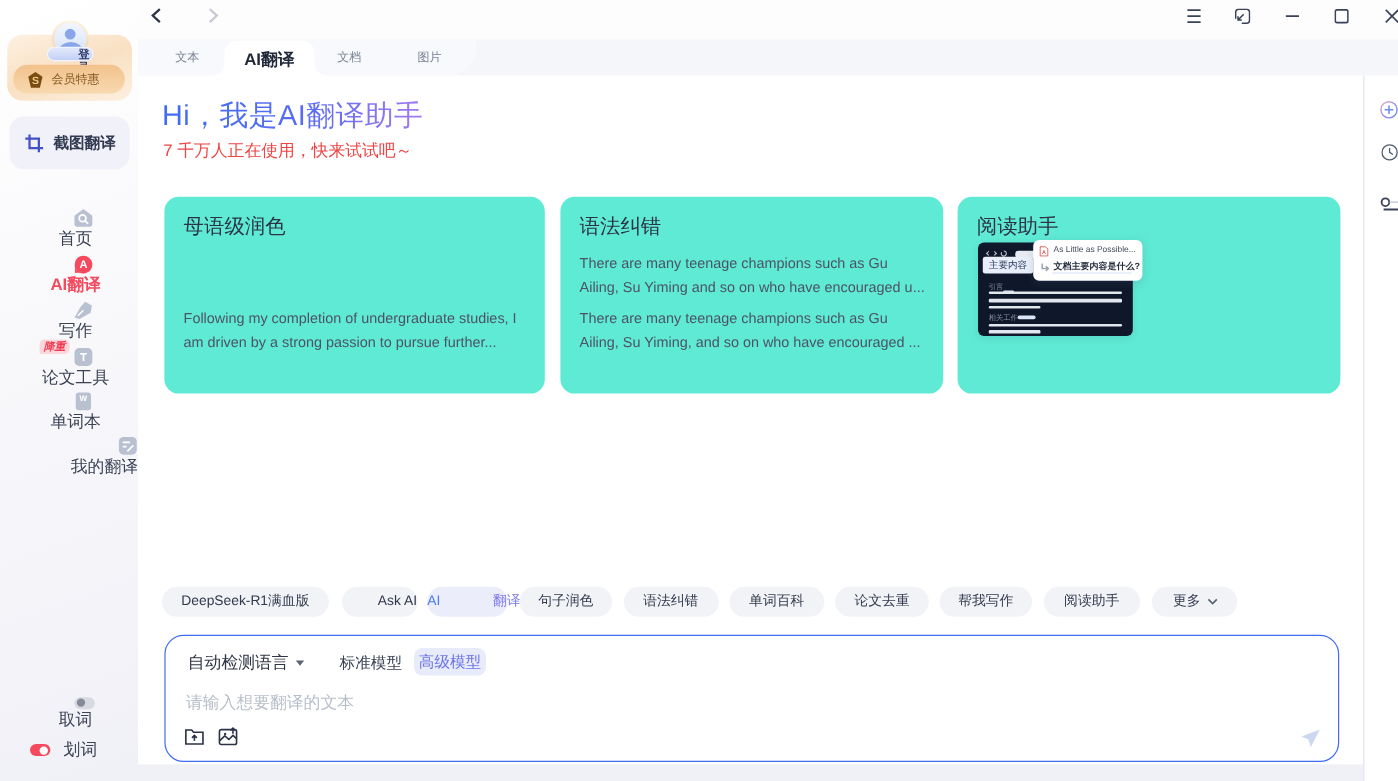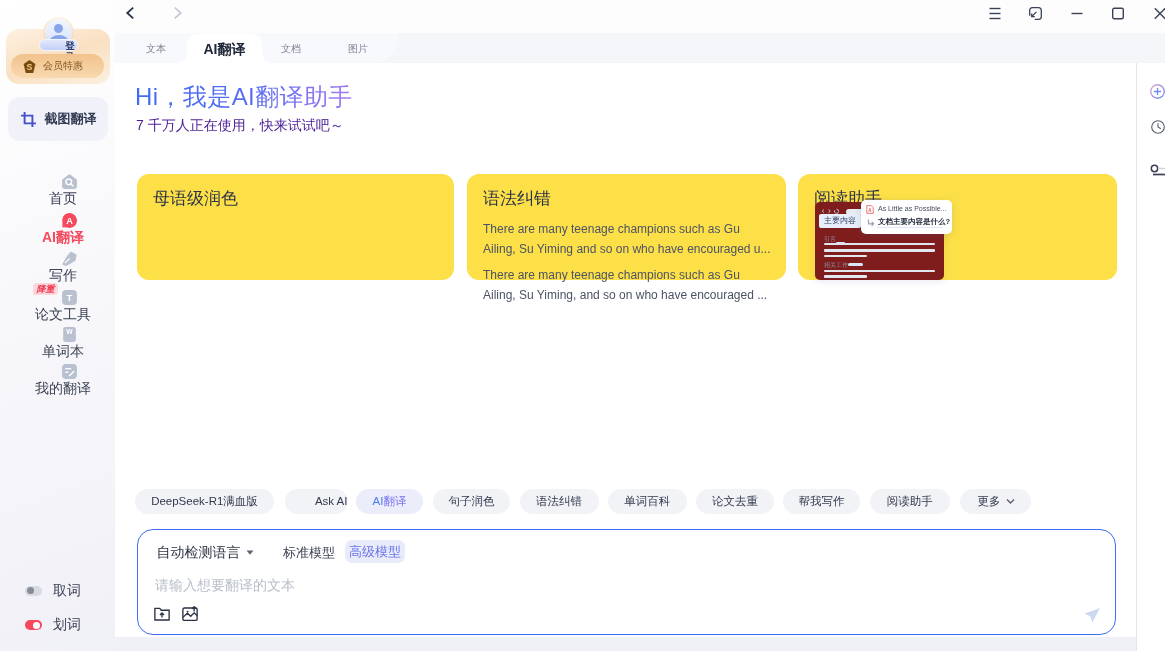--- a/index.html
+++ b/index.html
@@ -58,40 +58,40 @@
   #activetab:before, #activetab:after { content:""; position:absolute; bottom:0; width:10px; height:10px; }
   #activetab:before { left:-10px; background:radial-gradient(circle at 0 0, rgba(0,0,0,0) 9.5px, #fff 10px); }
   #activetab:after { right:-10px; background:radial-gradient(circle at 100% 0, rgba(0,0,0,0) 9.5px, #fff 10px); }
   #activetab .t { width:100%; text-align:center; line-height:30px; font-size:14px; font-weight:bold; color:#20283a; }
 
   
   #main { left:115px; top:63px; width:1020px; height:588px; background:#fff; }
   #h1 { left:135px; top:84px; font-size:24px; font-weight:500; letter-spacing:0.4px; line-height:26px;
     background:linear-gradient(90deg,#3e6cf5 0%, #5a6cf3 55%, #a47af2 100%);
     -webkit-background-clip:text; background-clip:text; color:transparent; }
-  #sub { left:136px; top:116.5px; font-size:14px; color:#4c1d95; }
-
-  .card { top:174px; width:317px; height:106px; border-radius:12px; background:#fde047; }
+  #sub { left:136px; top:116.5px; font-size:14px; color:#ef4444; }
+
+  .card { top:164px; width:317px; height:164px; border-radius:12px; background:#5eead4; }
   .card h3 { position:absolute; left:16px; top:13px; font-size:17px; font-weight:500; color:#2c3347; }
   .card p { position:absolute; left:16px; font-size:12px; color:#4c5366; line-height:20px; white-space:nowrap; }
 
   
   .chip { position:absolute; top:488.5px; height:25px; border-radius:12.5px; background:#f1f3f7;
     font-size:11.5px; color:#333a4d; line-height:25px; text-align:center; white-space:nowrap; }
   .chip.active { background:#ecedfb; }
 
   
   #inputbox { left:137px; top:529px; width:979px; height:106px; border:1.5px solid #3f6cf4; border-radius:16px; background:#fff; }
   #botstrip { left:115px; top:637px; width:1021px; height:14px; background:#f0f1f6; }
 
   
   #rail { left:1135.5px; top:63px; width:29.5px; height:588px; background:#fff; border-left:1px solid #e2e4ee; }
 
   
-  #mock { left:815px; top:202px; width:129px; height:78px; background:#7f1d1d; border-radius:5px;
+  #mock { left:815px; top:202px; width:129px; height:78px; background:#0f172a; border-radius:5px;
     box-shadow:0 2px 6px rgba(80,100,140,0.12); }
   .mline { position:absolute; height:2.5px; border-radius:1px; background:#e2e6ee; }
   #tooltip { left:861px; top:200px; width:91px; height:34px; background:#fff; border-radius:5px;
     box-shadow:0 2px 8px rgba(80,100,140,0.18); }
 </style>
 </head>
 <body>
   <div id="sidebar" class="abs"></div>
   <div id="membercard" class="abs"></div>
   <div id="avatar-ring" class="abs"></div>
@@ -144,32 +144,32 @@
     </svg>
     <span class="t">论文工具</span>
   </div>
   <div class="menu abs" style="top:325.5px;">
     <svg class="ic" viewBox="0 0 24 24">
       <rect x="3" y="1.5" width="18" height="21" rx="3.5" fill="#b9c0cf"></rect>
       <text x="12" y="11.5" font-size="9.5" font-weight="bold" fill="#fff" text-anchor="middle">W</text>
     </svg>
     <span class="t">单词本</span>
   </div>
-  <div class="menu abs" style="top:362.5px;">
+  <div class="menu abs" style="top:362.5px;align-items:flex-end;">
     <svg class="ic" viewBox="0 0 24 24">
       <rect x="1.5" y="1.5" width="21" height="21" rx="5.5" fill="#b9c0cf"></rect>
       <line x1="6" y1="8" x2="14.5" y2="8" stroke="#fff" stroke-width="2"></line>
       <line x1="6" y1="13" x2="10.5" y2="13" stroke="#fff" stroke-width="2"></line>
       <path d="M11.5 18.5 L18.5 11.5" stroke="#fff" stroke-width="2"></path>
     </svg>
     <span class="t">我的翻译</span>
   </div>
   <div id="badge-jz" class="abs">降重</div>
 
-  <div class="togglerow abs" style="top:580.5px;">
+  <div class="togglerow abs" style="top:580.5px;flex-direction:column;">
     <div class="tg off">
       <div class="knob"></div>
     </div>
     <span class="t">取词</span>
   </div>
   <div class="togglerow abs" style="top:615px;">
     <div class="tg on">
       <div class="knob"></div>
     </div>
     <span class="t">划词</span>
@@ -212,20 +212,21 @@
     <div class="tab" style="left:146px;">文档</div>
     <div class="tab" style="left:213px;">图片</div>
   </div>
 
   <div id="main" class="abs"></div>
   <div id="h1" class="abs">Hi，我是AI翻译助手</div>
   <div id="sub" class="abs">7 千万人正在使用，快来试试吧～</div>
 
   <div class="card abs" style="left:137px;">
     <h3>母语级润色</h3>
+    <p style="top:91px;">Following my completion of undergraduate studies, I<br>am driven by a strong passion to pursue further...</p>
   </div>
   <div class="card abs" style="left:467px; width:319px;">
     <h3>语法纠错</h3>
     <p style="top:45px;">There are many teenage champions such as Gu<br>Ailing, Su Yiming and so on who have encouraged u...</p>
     <p style="top:91px;">There are many teenage champions such as Gu<br>Ailing, Su Yiming, and so on who have encouraged ...</p>
   </div>
   <div class="card abs" style="left:798px; width:319px;" id="card3">
     <h3>阅读助手</h3>
   </div>
 
@@ -254,21 +255,21 @@
     <div class="abs" style="left:17px;top:4.5px;font-size:7px;color:#454c5e;white-space:nowrap;">As Little as Possible...</div>
     <svg class="abs" style="left:6px;top:18.5px;" width="8" height="8" viewBox="0 0 8 8" fill="none" stroke="#9aa2b2" stroke-width="1.2">
       <path d="M1.5 0.5 V4.8 H6.5 M4.6 2.8 L6.6 4.8 L4.6 6.8"></path>
     </svg>
     <div class="abs" style="left:17px;top:17px;font-size:7.5px;font-weight:bold;color:#272e40;white-space:nowrap;">文档主要内容是什么?</div>
     <div class="abs" style="left:16px;top:26.5px;width:66px;height:1.5px;background:#dbe6f8;"></div>
   </div>
 
   <div class="chip abs" style="left:135px; width:139px;">DeepSeek-R1满血版</div>
   <div class="chip abs" style="left:284.5px; width:63px;text-align:right;">Ask AI</div>
-  <div class="chip active abs" style="left:356px; width:67px;"><span style="color:#4a7df0;">AI</span><span style="color:#7b77ee;">翻译</span></div>
+  <div class="chip active abs" style="left:356px; width:67px;"><span style="color:#4a7df0;">AI</span><span style="color:#7b77ee;padding-left:44px;">翻译</span></div>
   <div class="chip abs" style="left:433px; width:77px;">句子润色</div>
   <div class="chip abs" style="left:519.5px; width:79px;">语法纠错</div>
   <div class="chip abs" style="left:608px; width:78.5px;">单词百科</div>
   <div class="chip abs" style="left:696px; width:78px;">论文去重</div>
   <div class="chip abs" style="left:783px; width:77px;font-family:Liberation Serif, serif;">帮我写作</div>
   <div class="chip abs" style="left:870px; width:79.5px;">阅读助手</div>
   <div class="chip abs" style="left:959.5px; width:71px;"><span style="margin-right:12px;">更多</span></div>
   <svg class="abs" style="left:1006px; top:498px;" width="9" height="7" viewBox="0 0 9 7" fill="none" stroke="#565d6e" stroke-width="1.3">
     <path d="M1 1.5 L4.5 5 L8 1.5"></path>
   </svg>

